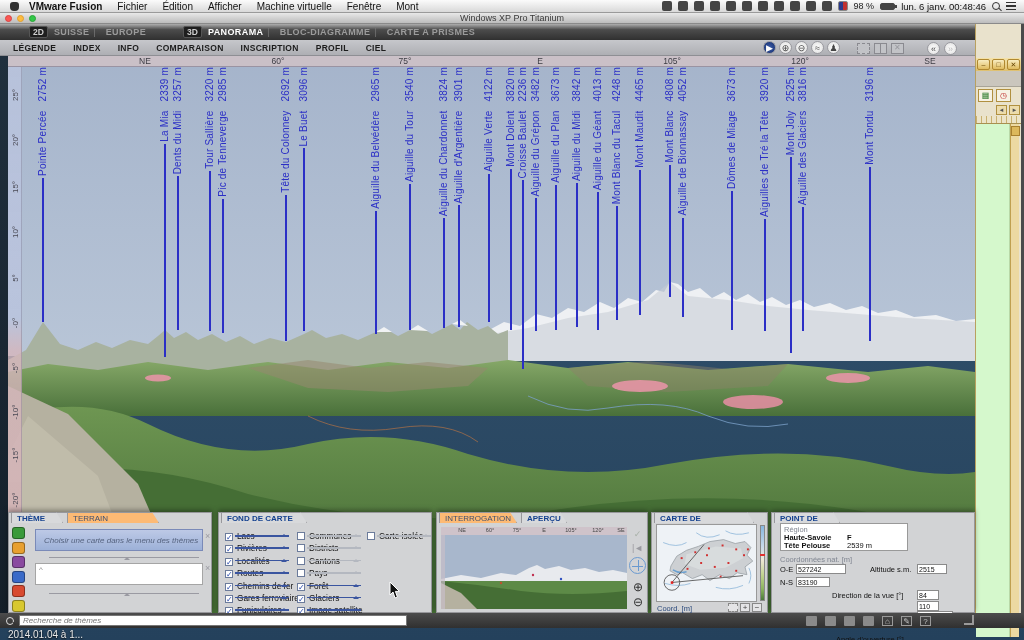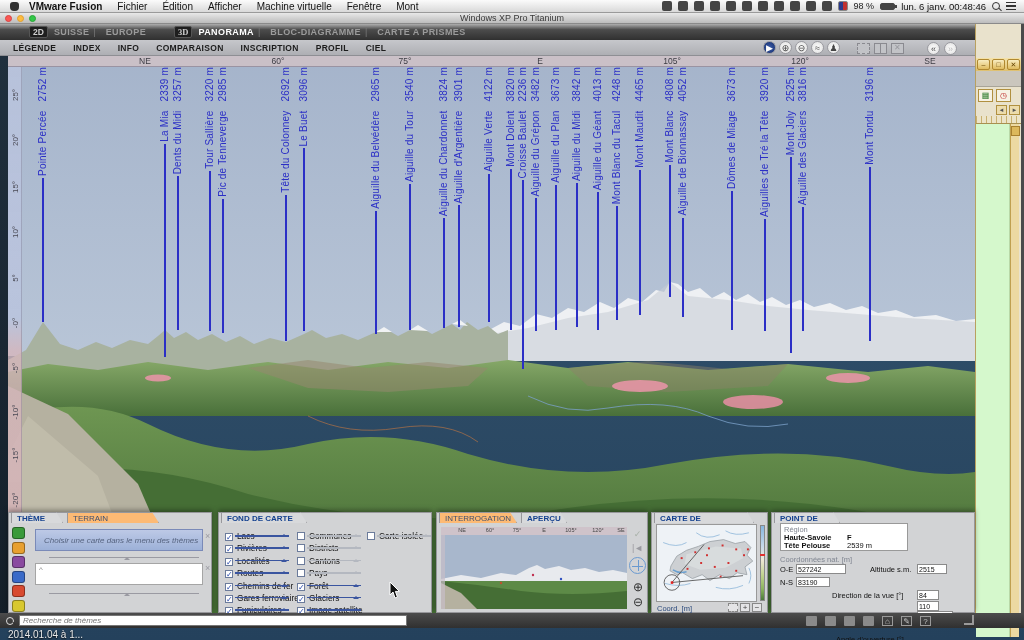--- a/index.html
+++ b/index.html
@@ -194,21 +194,21 @@
     <span class="tl" style="background:#33c748;border:1px solid #27a537;"></span>
     <span id="vmtitle">Windows XP Pro Titanium</span>
   </div>
 
   <div id="nav1">
       <span class="badge" style="margin-left: 10px;">2D</span>
       <span class="n1" style="margin-left: 6px;">SUISSE</span>
       <span class="sep" style="margin: 0px 4px;">|</span>
       <span class="n1" style="margin-left: 6px;">EUROPE</span>
       <span style="width: 12px;"></span>
-      <span class="badge" style="margin-left: 16px; font-family: Liberation Serif, serif;">3D</span>
+      <span class="badge" style="margin-left: 25px;">3D</span>
       <span class="n1 active" style="margin-left: 6px;">PANORAMA</span>
       <span class="sep" style="margin: 0px 4px;">|</span>
       <span class="n1" style="margin-left: 6px;">BLOC-DIAGRAMME</span>
       <span class="sep" style="margin: 0px 4px;">|</span>
       <span class="n1" style="margin-left: 6px;">CARTE A PRISMES</span>
     </div>
   <div id="atlas-title">Atlas de la Suisse</div>
   <div id="winctl">
     <span class="wbtn">–</span>
     <span class="wbtn">❏</span>

